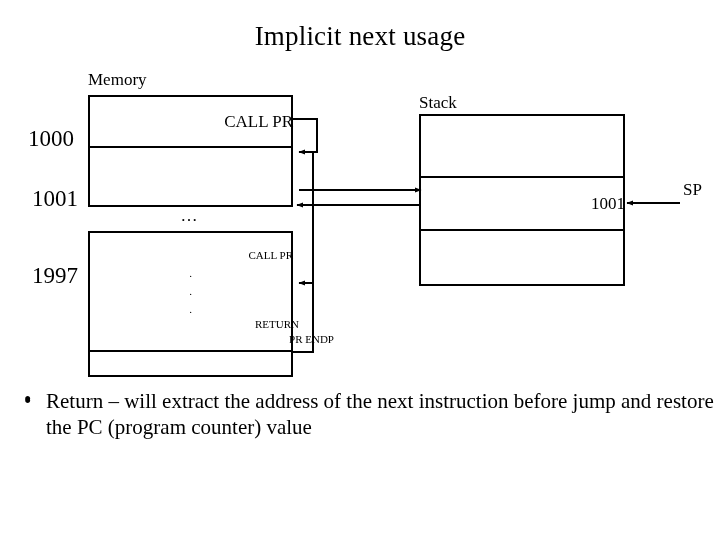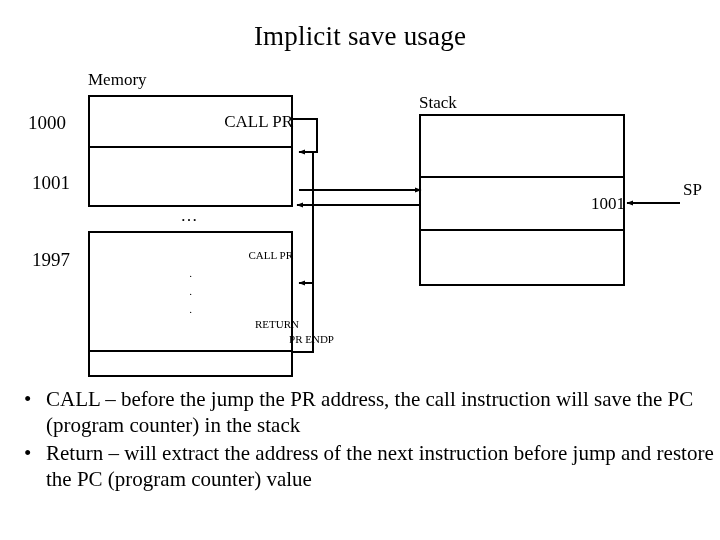--- a/index.html
+++ b/index.html
@@ -34,24 +34,25 @@
     position: absolute;
     font-size: 17px;
     line-height: 20px;
     text-align: left;
     white-space: nowrap;
   }
 
   
   .addr-label {
     position: absolute;
-    font-size: 19px;
+    font-size: 23px;
     line-height: 20px;
     text-align: left;
     white-space: nowrap;
+    margin-top: 16px;
   }
 
   
   .box {
     position: absolute;
     box-sizing: border-box;
     border: 2px solid #000;
     background: transparent;
   }
   .row-div {
@@ -115,21 +116,21 @@
     position: absolute;
     left: 10px;
     top: 0;
     font-size: 21px;
     line-height: 26px;
   }
 </style>
 </head>
 <body>
 
-<div id="slide-title">Implicit save usage</div>
+<div id="slide-title">Implicit next usage</div>
 
 <div class="caption" style="left:88px; top:70px; width:205px;">Memory</div>
 
 <div class="addr-label" style="left:28px; top:113px;">1000</div>
 
 <div class="addr-label" style="left:32px; top:173px;">1001</div>
 
 <div class="addr-label" style="left:32px; top:250px;">1997</div>
 
 <div class="box" style="left:88px; top:95px; width:205px; height:112px;">
@@ -179,19 +180,18 @@
   <line x1="299" y1="190" x2="421" y2="190" stroke="#000" stroke-width="2" marker-end="url(#arrowhead)"></line>
 
   <line x1="419" y1="205" x2="297" y2="205" stroke="#000" stroke-width="2" marker-end="url(#arrowhead)"></line>
 
   <line x1="680" y1="203" x2="627" y2="203" stroke="#000" stroke-width="2" marker-end="url(#arrowhead)"></line>
 </svg>
 
 <div id="bullets">
   <div class="bullet-item">
     <span class="bullet-marker">•</span>
-    <span>CALL – before the jump the PR address, the call instruction will save the PC (program counter) in the stack</span>
   </div>
   <div class="bullet-item">
     <span class="bullet-marker">•</span>
     <span>Return – will extract the address of the next instruction before jump and restore the PC (program counter) value</span>
   </div>
 </div>
 
 </body></html>

